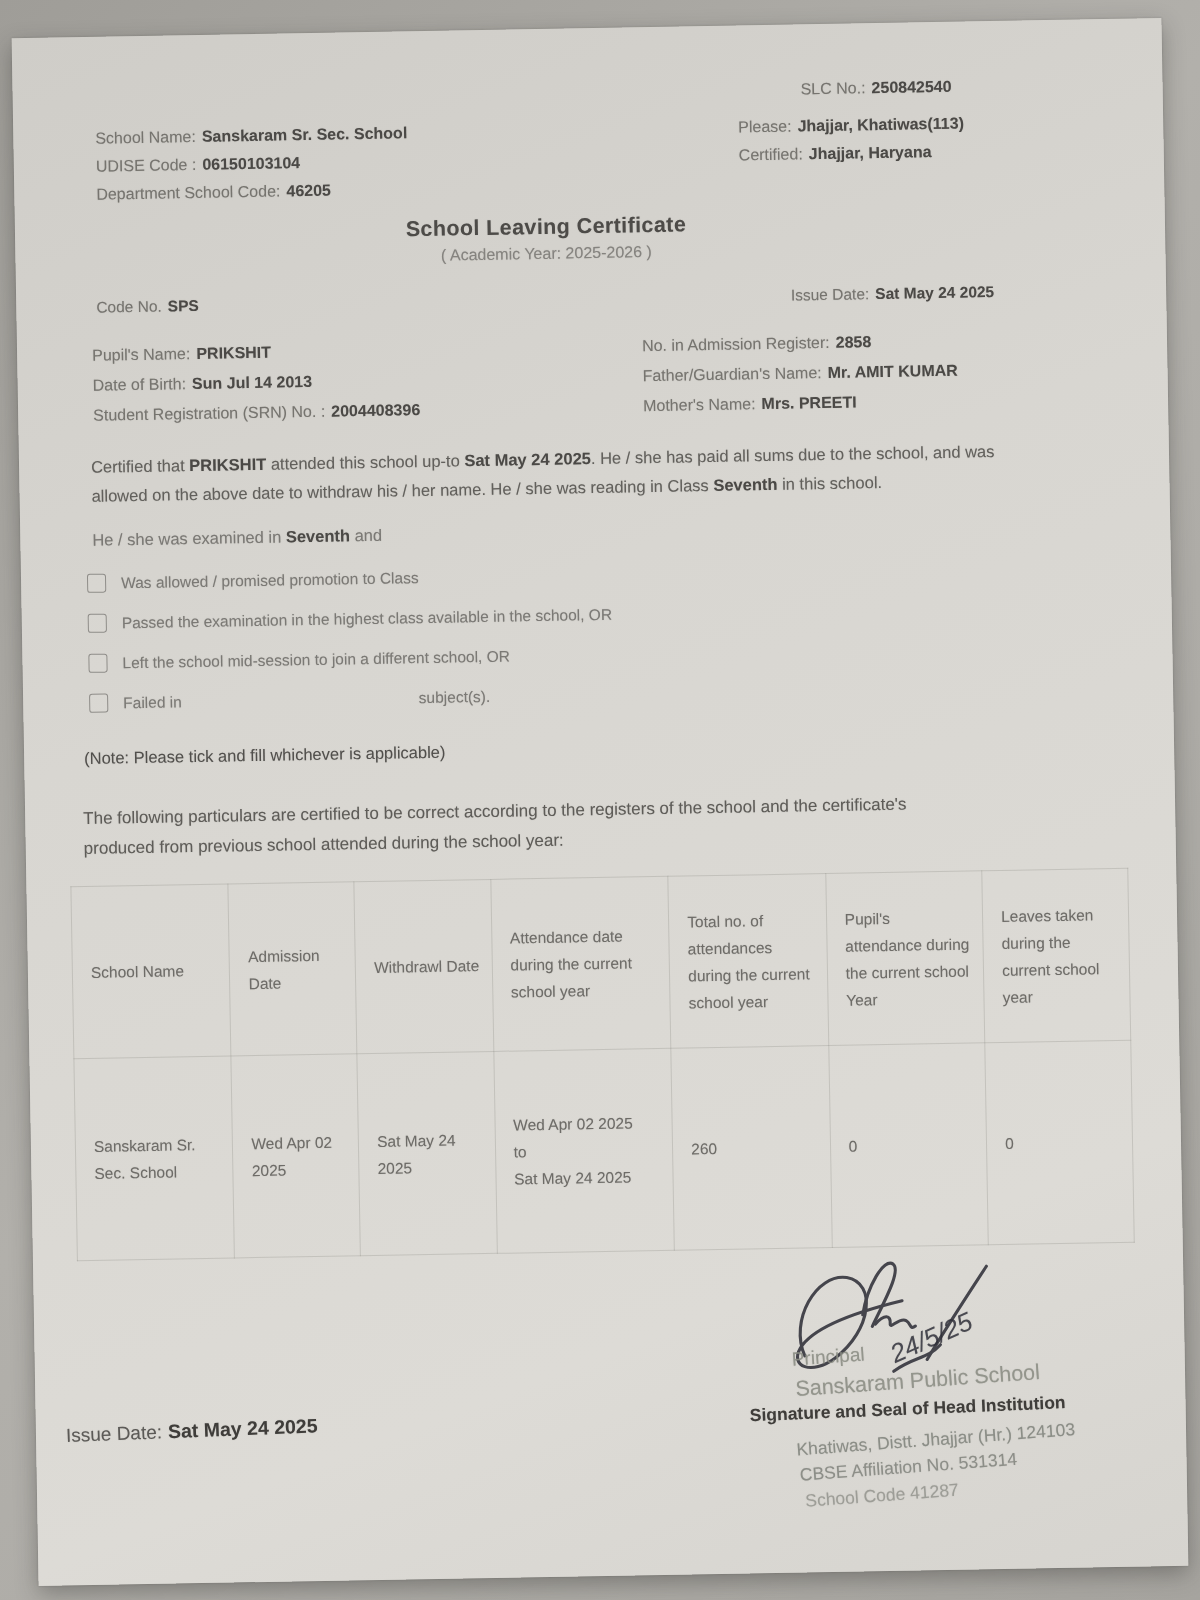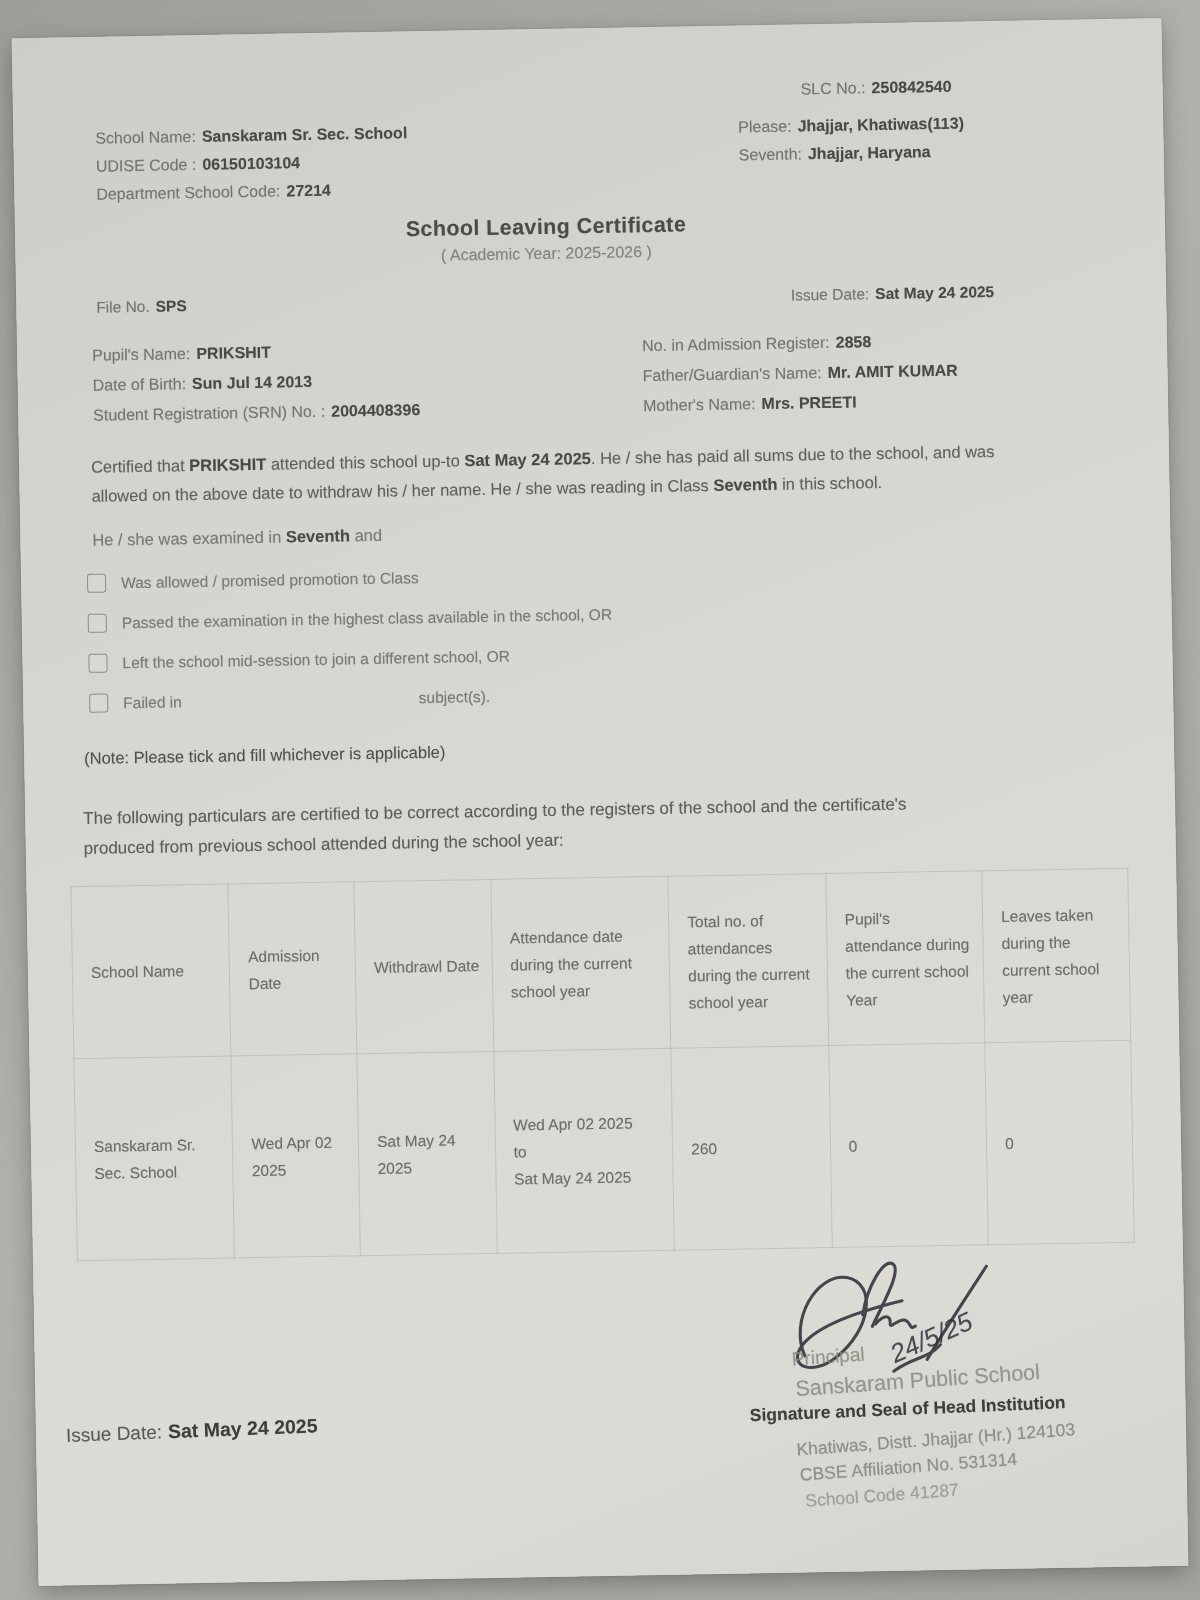--- a/index.html
+++ b/index.html
@@ -72,35 +72,35 @@
 <div class="paper soft">
 
   <div class="slc-row">
     <span class="lbl">SLC No.:</span><span class="val">250842540</span>
   </div>
 
   <div class="hdr-row">
     <div class="hdr-left">
       <div><span class="lbl">School Name:</span><span class="val">Sanskaram Sr. Sec. School</span></div>
       <div><span class="lbl">UDISE Code :</span><span class="val">06150103104</span></div>
-      <div><span class="lbl">Department School Code:</span><span class="val">27214</span></div>
+      <div><span class="lbl">Department School Code:</span><span class="val">46205</span></div>
     </div>
     <div class="hdr-right">
       <div><span class="lbl">Please:</span><span class="val">Jhajjar, Khatiwas(113)</span></div>
-      <div><span class="lbl">Seventh:</span><span class="val">Jhajjar, Haryana</span></div>
+      <div><span class="lbl">Certified:</span><span class="val">Jhajjar, Haryana</span></div>
     </div>
   </div>
 
   <div class="title-wrap">
     <div class="title">School Leaving Certificate</div>
     <div class="subtitle">( Academic Year: 2025-2026 )</div>
   </div>
 
   <div class="file-row">
-    <div><span class="lbl">File No.</span><span class="val">SPS</span></div>
+    <div><span class="lbl">Code No.</span><span class="val">SPS</span></div>
     <div><span class="lbl">Issue Date:</span><span class="val">Sat May 24 2025</span></div>
   </div>
 
   <div class="pupil-row">
     <div class="pupil-left">
       <div><span class="lbl">Pupil's Name:</span><span class="val">PRIKSHIT</span></div>
       <div><span class="lbl">Date of Birth:</span><span class="val">Sun Jul 14 2013</span></div>
       <div><span class="lbl">Student Registration (SRN) No. :</span><span class="val">2004408396</span></div>
     </div>
     <div class="pupil-right">

